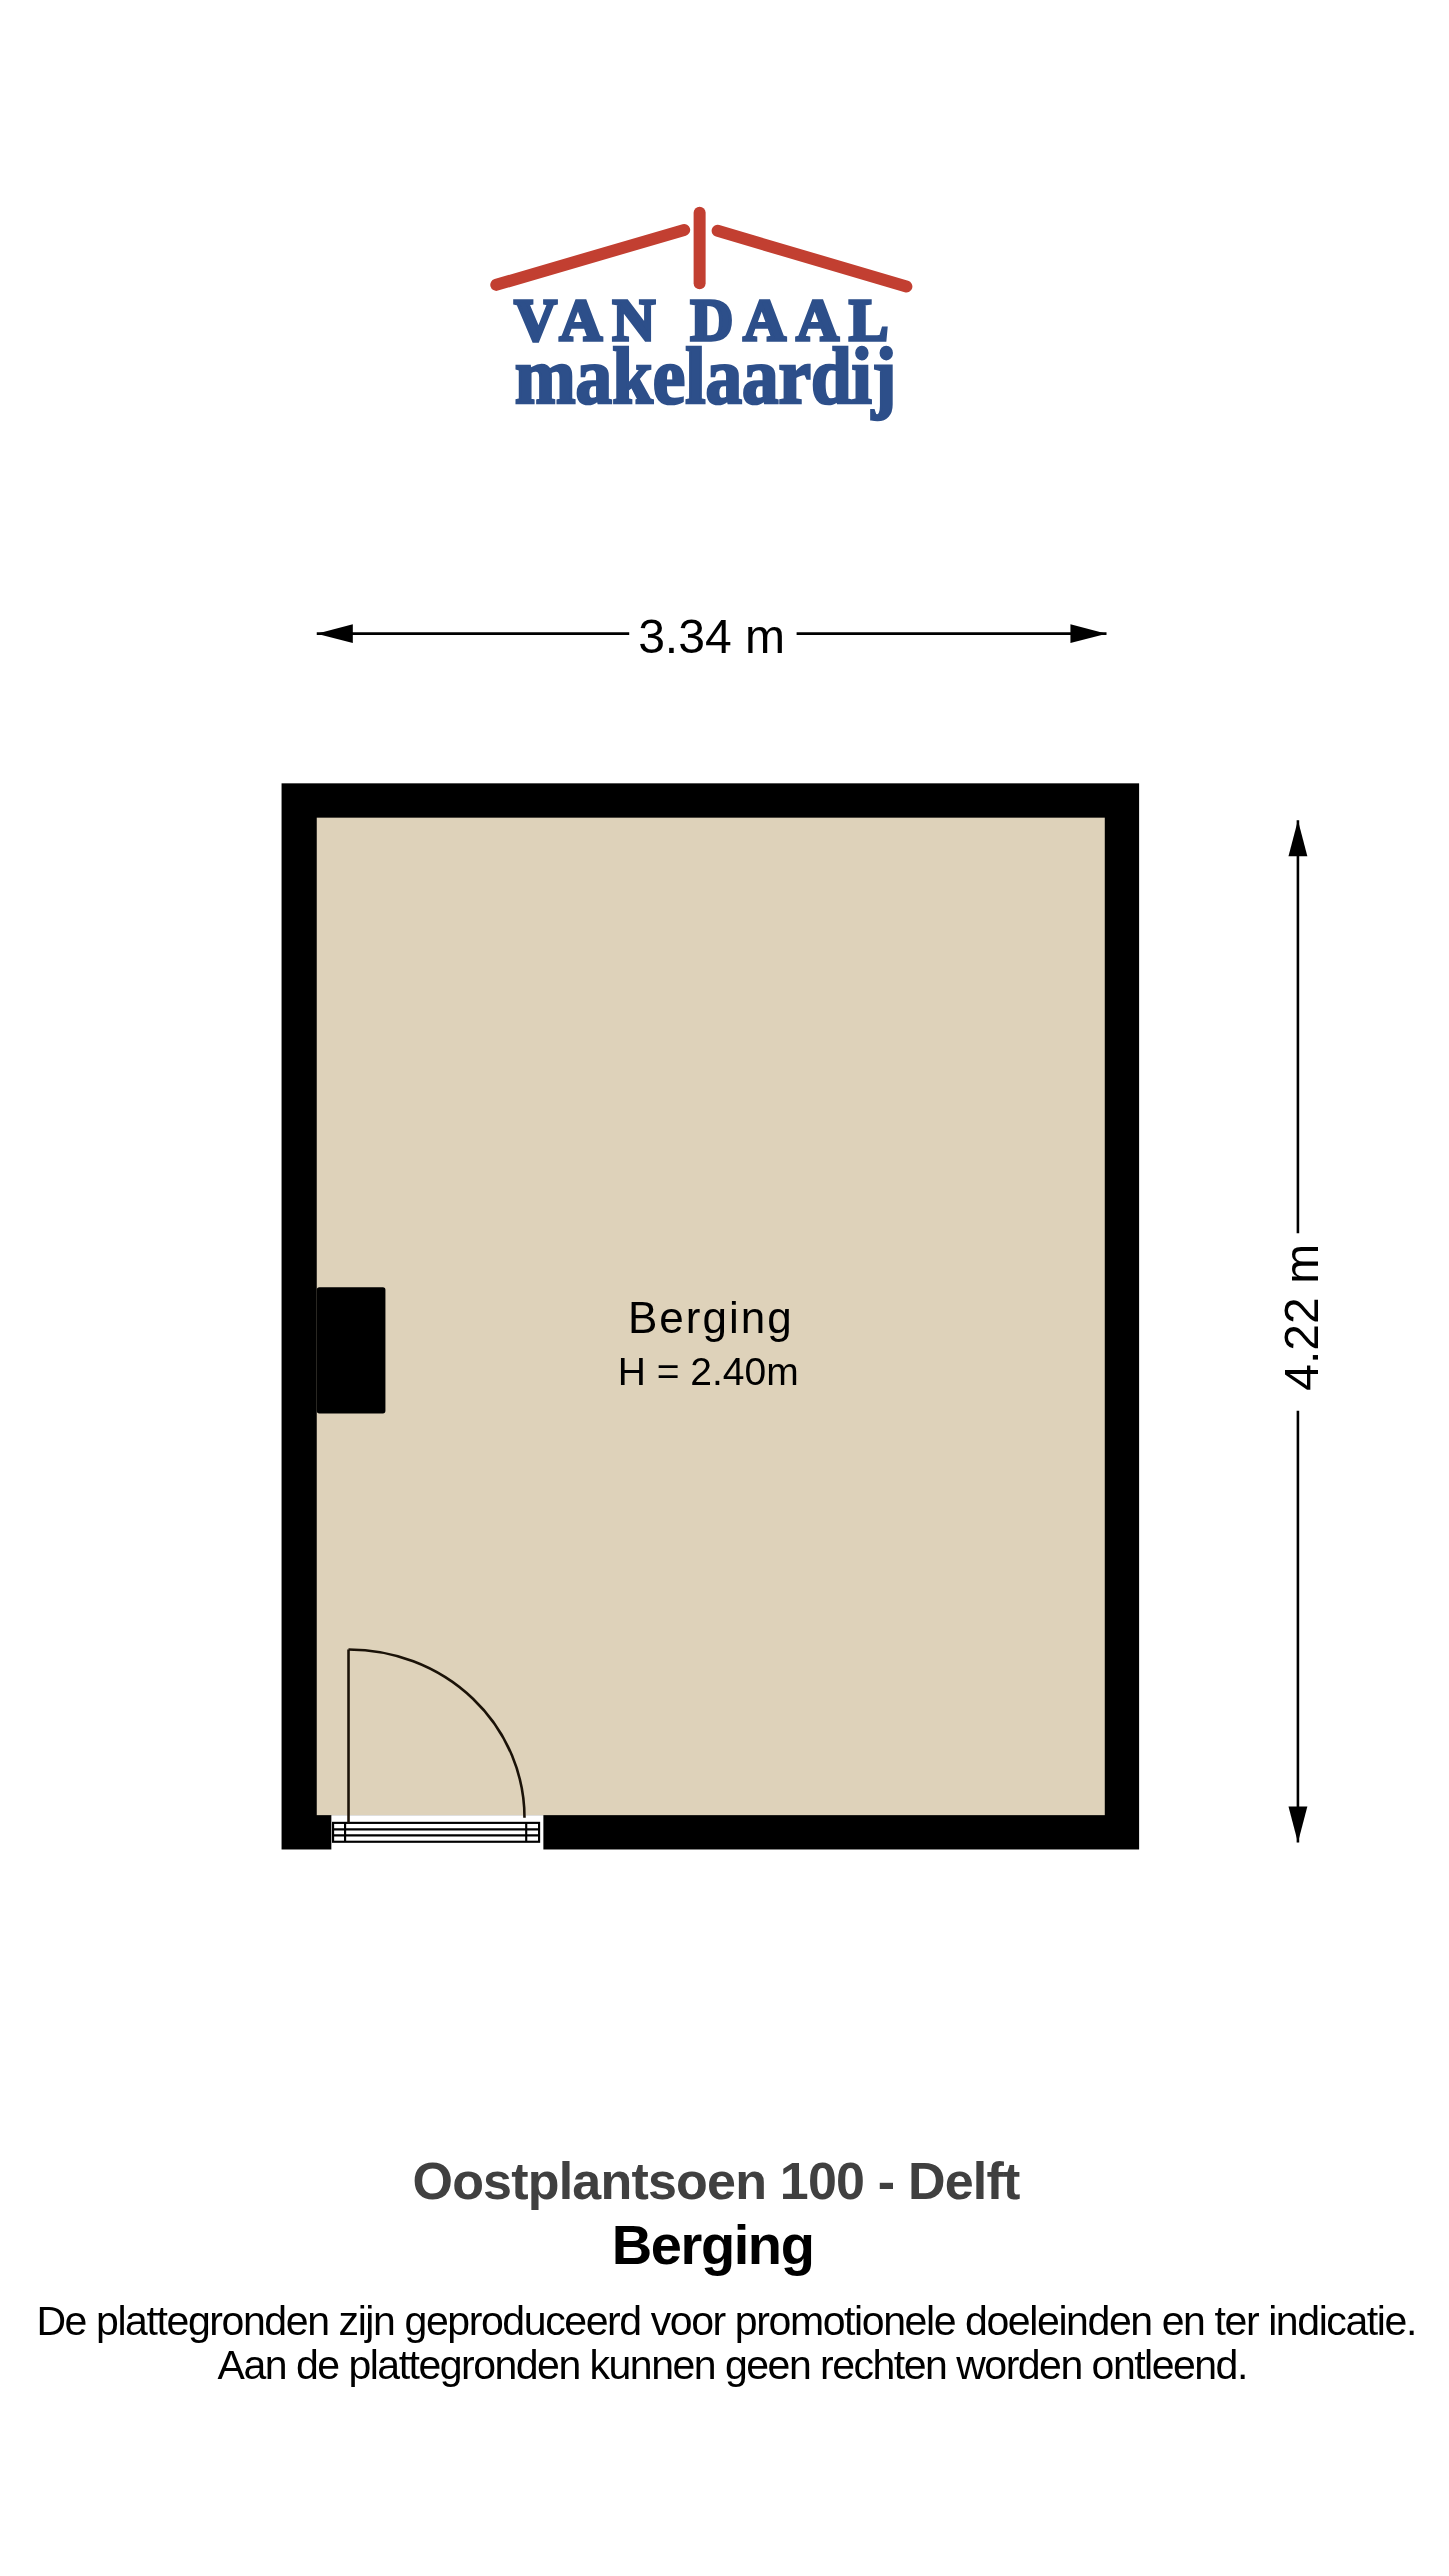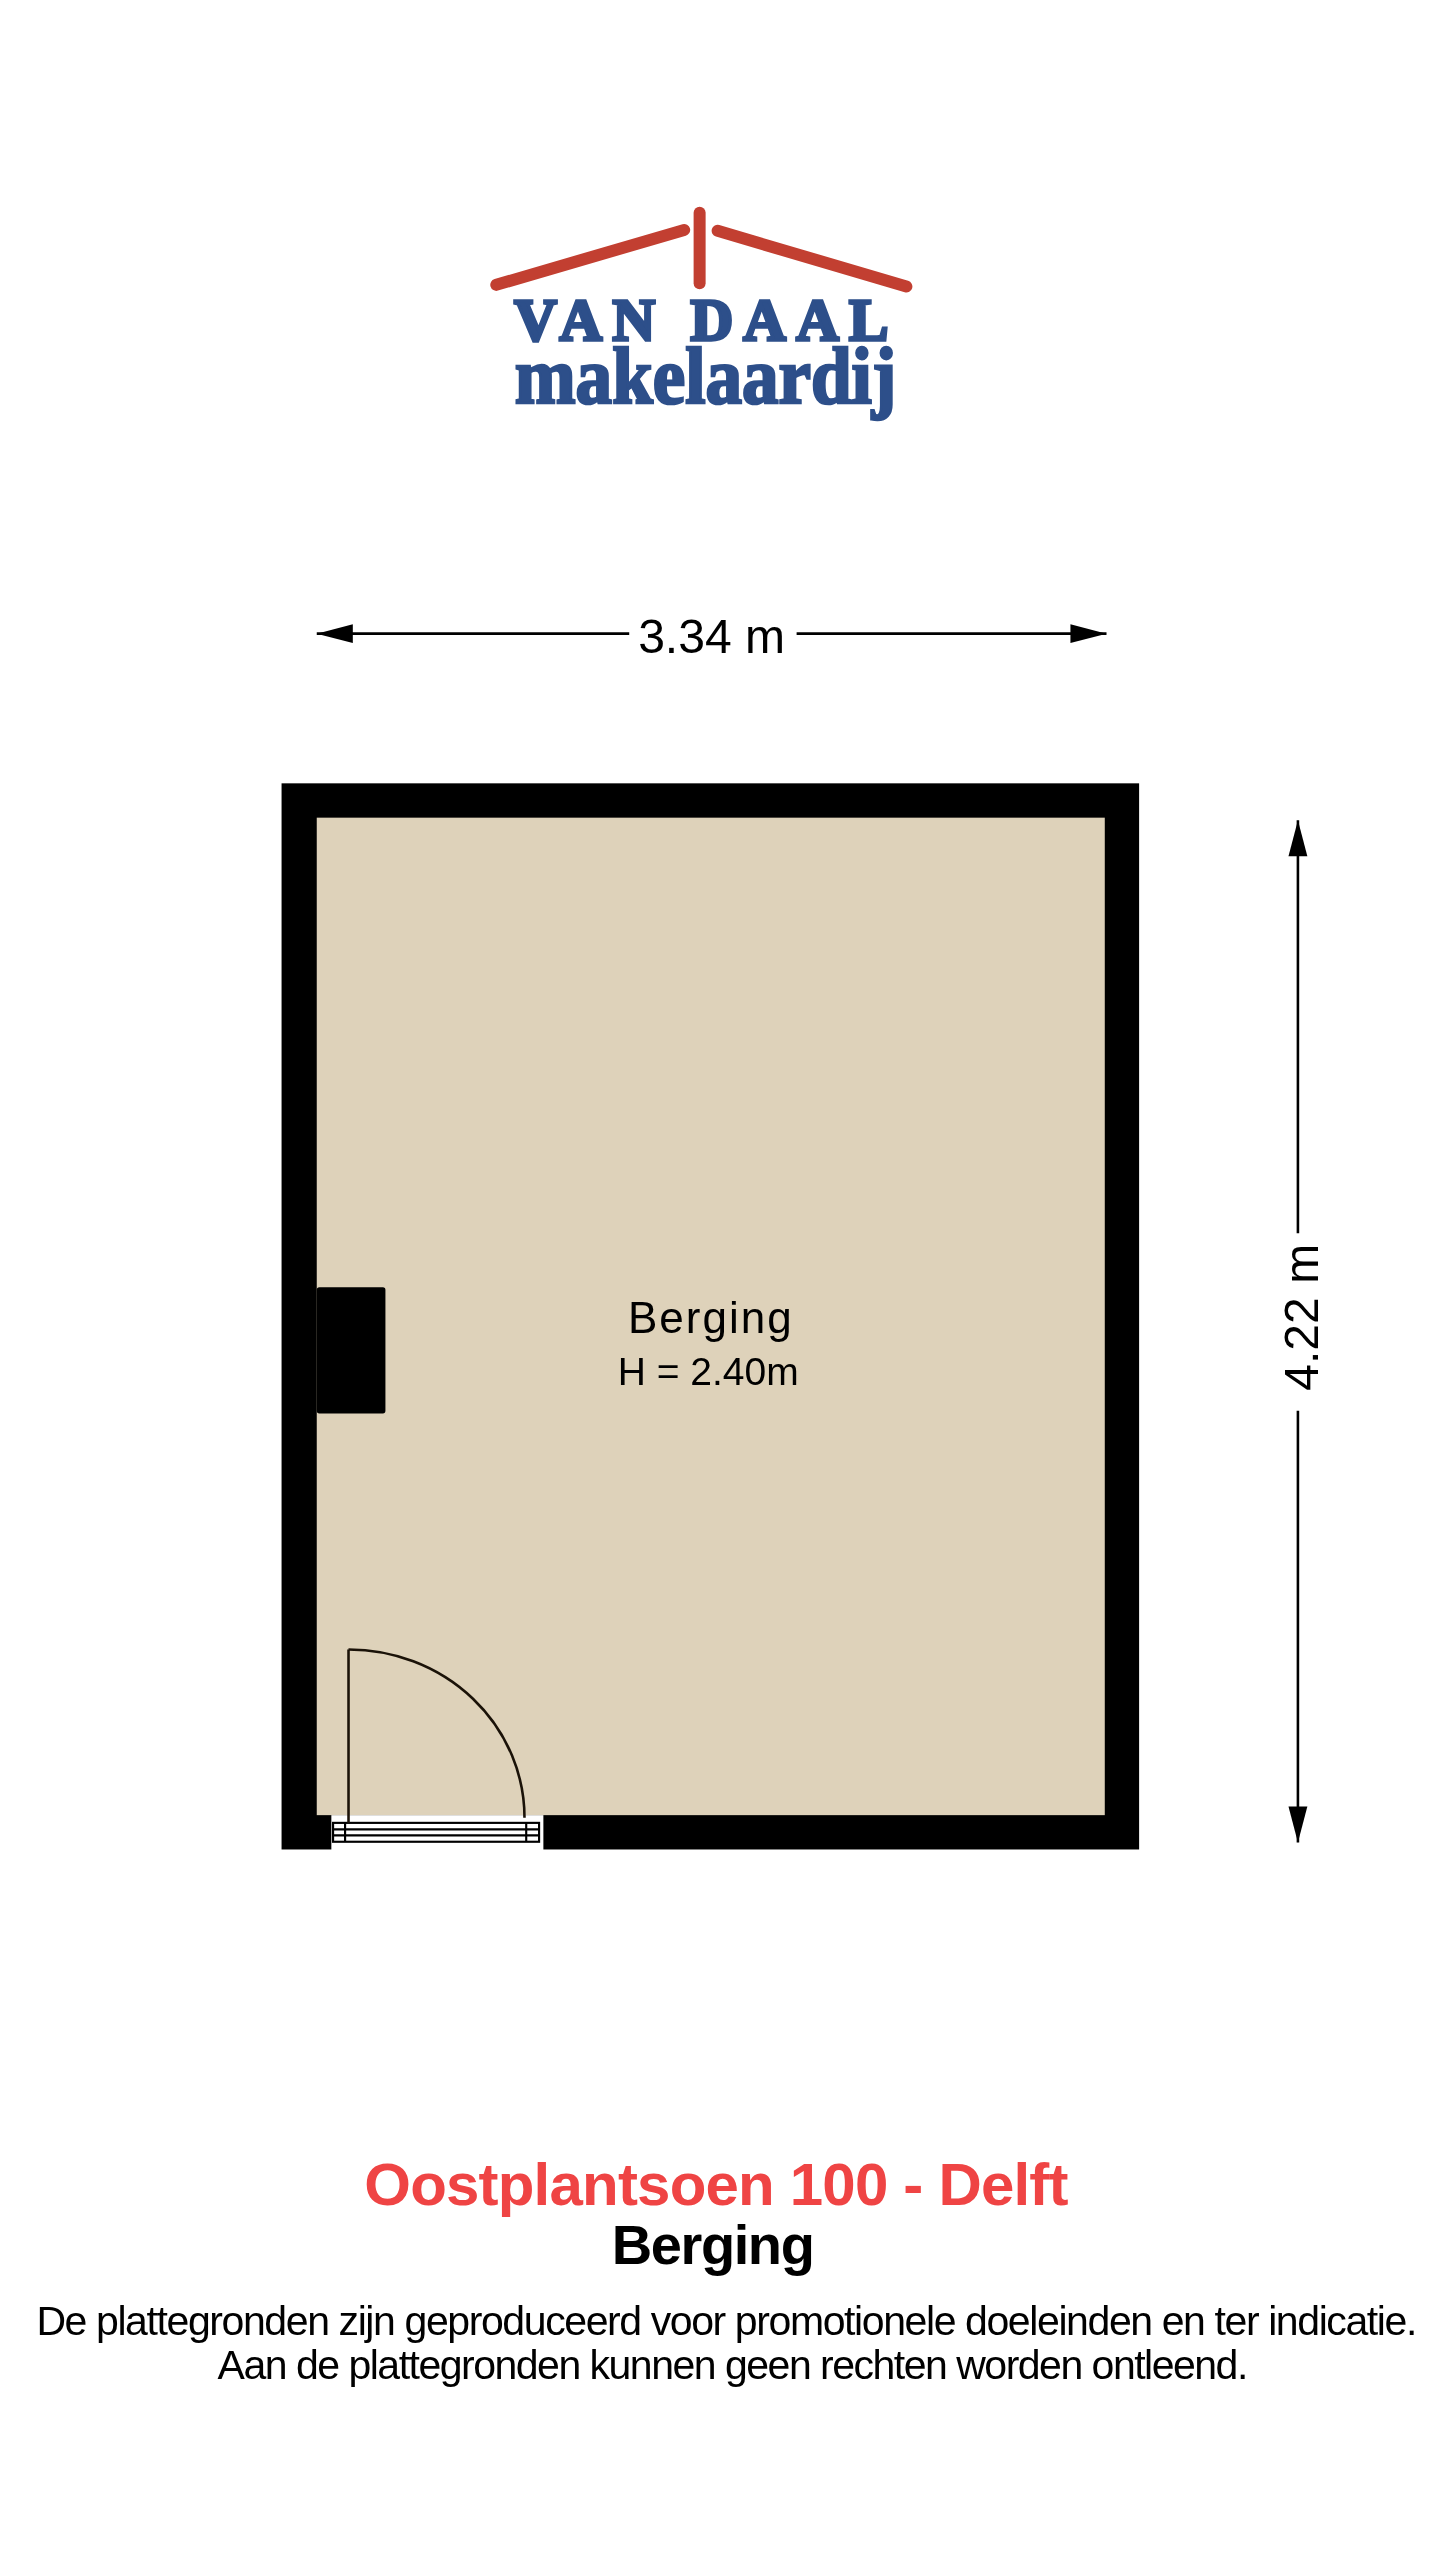--- a/index.html
+++ b/index.html
@@ -61,20 +61,20 @@
 <svg class="abs" style="left:0;top:773px;" width="1449" height="1116" viewBox="0 900 1688 1300">
   <g id="dimline-h">
     <line x1="1512" y1="955" x2="1512" y2="1436" stroke="#000" stroke-width="3"></line>
     <line x1="1512" y1="1643" x2="1512" y2="2146" stroke="#000" stroke-width="3"></line>
     <polygon points="1512,955 1501,997 1523,997" fill="#000"></polygon>
     <polygon points="1512,2146 1501,2104 1523,2104" fill="#000"></polygon>
   </g>
   <text id="dimtext-h" x="1512" y="1534" font-size="56" text-anchor="middle" font-family="Liberation Sans" transform="rotate(-90 1512 1534)" dy="23.5">4.22 m</text>
 </svg>
 
-<div class="abs" id="title1" style="left:0;top:2155px;width:1432px;text-align:center;font-size:60px;font-weight:bold;color:#ef4444;line-height:1;letter-spacing:-0.8px;white-space:nowrap;">Oostplantsoen 100 - Delft</div>
+<div class="abs" id="title1" style="left:0;top:2155px;width:1432px;text-align:center;font-size:52px;font-weight:bold;color:#404040;line-height:1;letter-spacing:-0.8px;white-space:nowrap;">Oostplantsoen 100 - Delft</div>
 
 <div class="abs" id="title2" style="left:-3.4px;top:2217px;width:1432px;text-align:center;font-size:56px;font-weight:bold;color:#000;line-height:1;letter-spacing:-1.4px;white-space:nowrap;">Berging</div>
 
 <div class="abs" id="disc1" style="left:1.7px;top:2301px;width:1449px;text-align:center;font-size:41px;color:#000;line-height:1;letter-spacing:-1.4px;white-space:nowrap;">De plattegronden zijn geproduceerd voor promotionele doeleinden en ter indicatie.</div>
 
 <div class="abs" id="disc2" style="left:7.7px;top:2345px;width:1449px;text-align:center;font-size:41px;color:#000;line-height:1;letter-spacing:-1.5px;white-space:nowrap;">Aan de plattegronden kunnen geen rechten worden ontleend.</div>
 
 
 </body></html>

